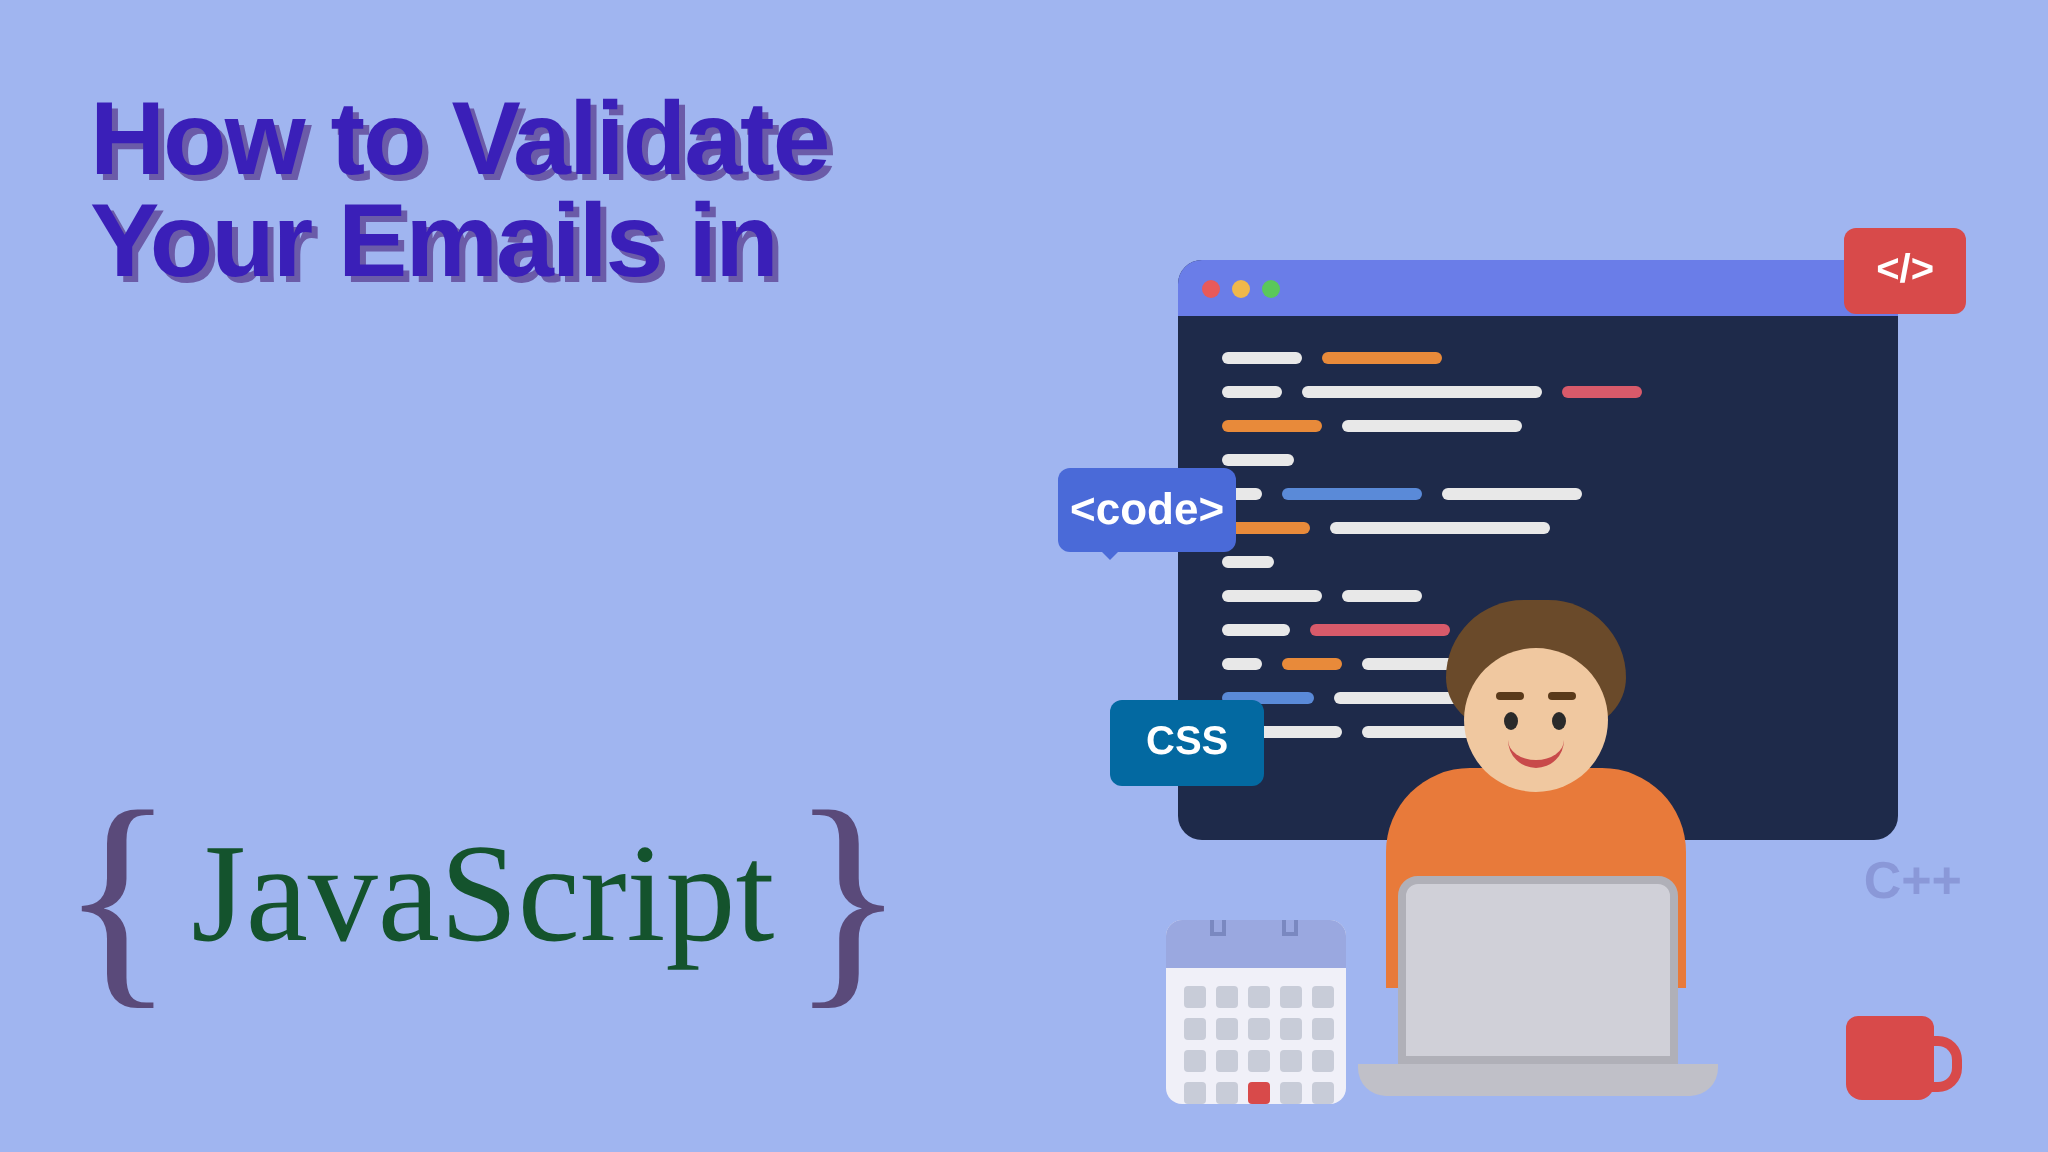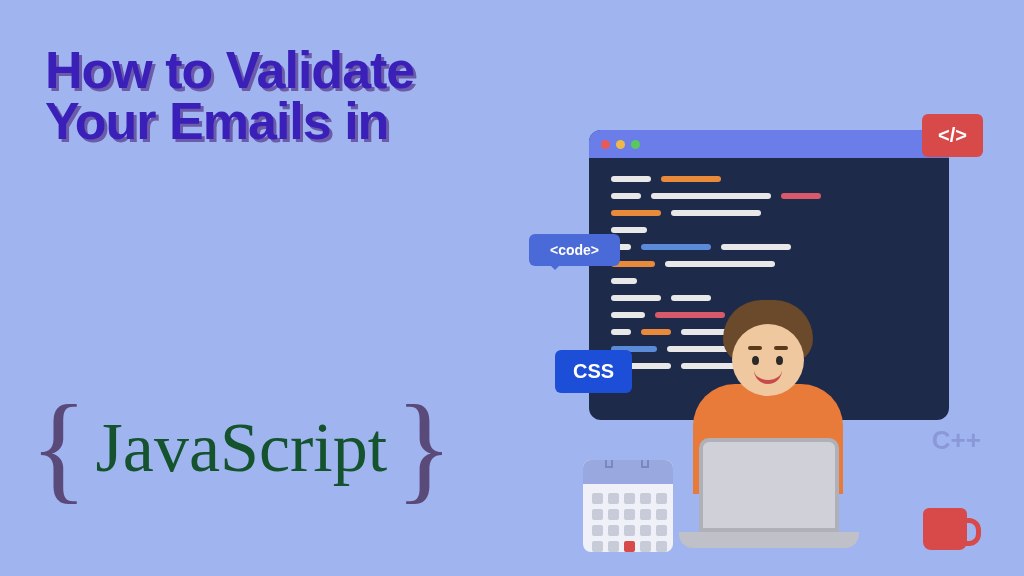--- a/index.html
+++ b/index.html
@@ -87,23 +87,23 @@
     .w { background: #e8e8e8; }
     .o { background: #e88a3a; }
     .r2 { background: #d85a6a; }
     .b { background: #5a8ad8; }
     .tag-code {
       position: absolute;
       left: 10px;
       top: 104px;
       background: #4a6ad8;
       color: #fff;
-      padding: 8px 21px;
+      padding: 8px 6px;
       border-radius: 6px;
-      font-size: 14px;
+      font-size: 22px;
       font-weight: 600;
     }
     .tag-code::after {
       content: '';
       position: absolute;
       left: 20px;
       bottom: -10px;
       border: 6px solid transparent;
       border-top-color: #4a6ad8;
     }
@@ -126,21 +126,21 @@
       color: #fff;
       padding: 10px 18px;
       border-radius: 6px;
       font-size: 20px;
       font-weight: 700;
     }
     .tag-css {
       position: absolute;
       left: 36px;
       top: 220px;
-      background: #1d4ed8;
+      background: #0369a1;
       color: #fff;
       padding: 10px 18px;
       border-radius: 6px;
       font-size: 20px;
       font-weight: 700;
     }
     .cpp {
       position: absolute;
       right: 8px;
       top: 295px;

